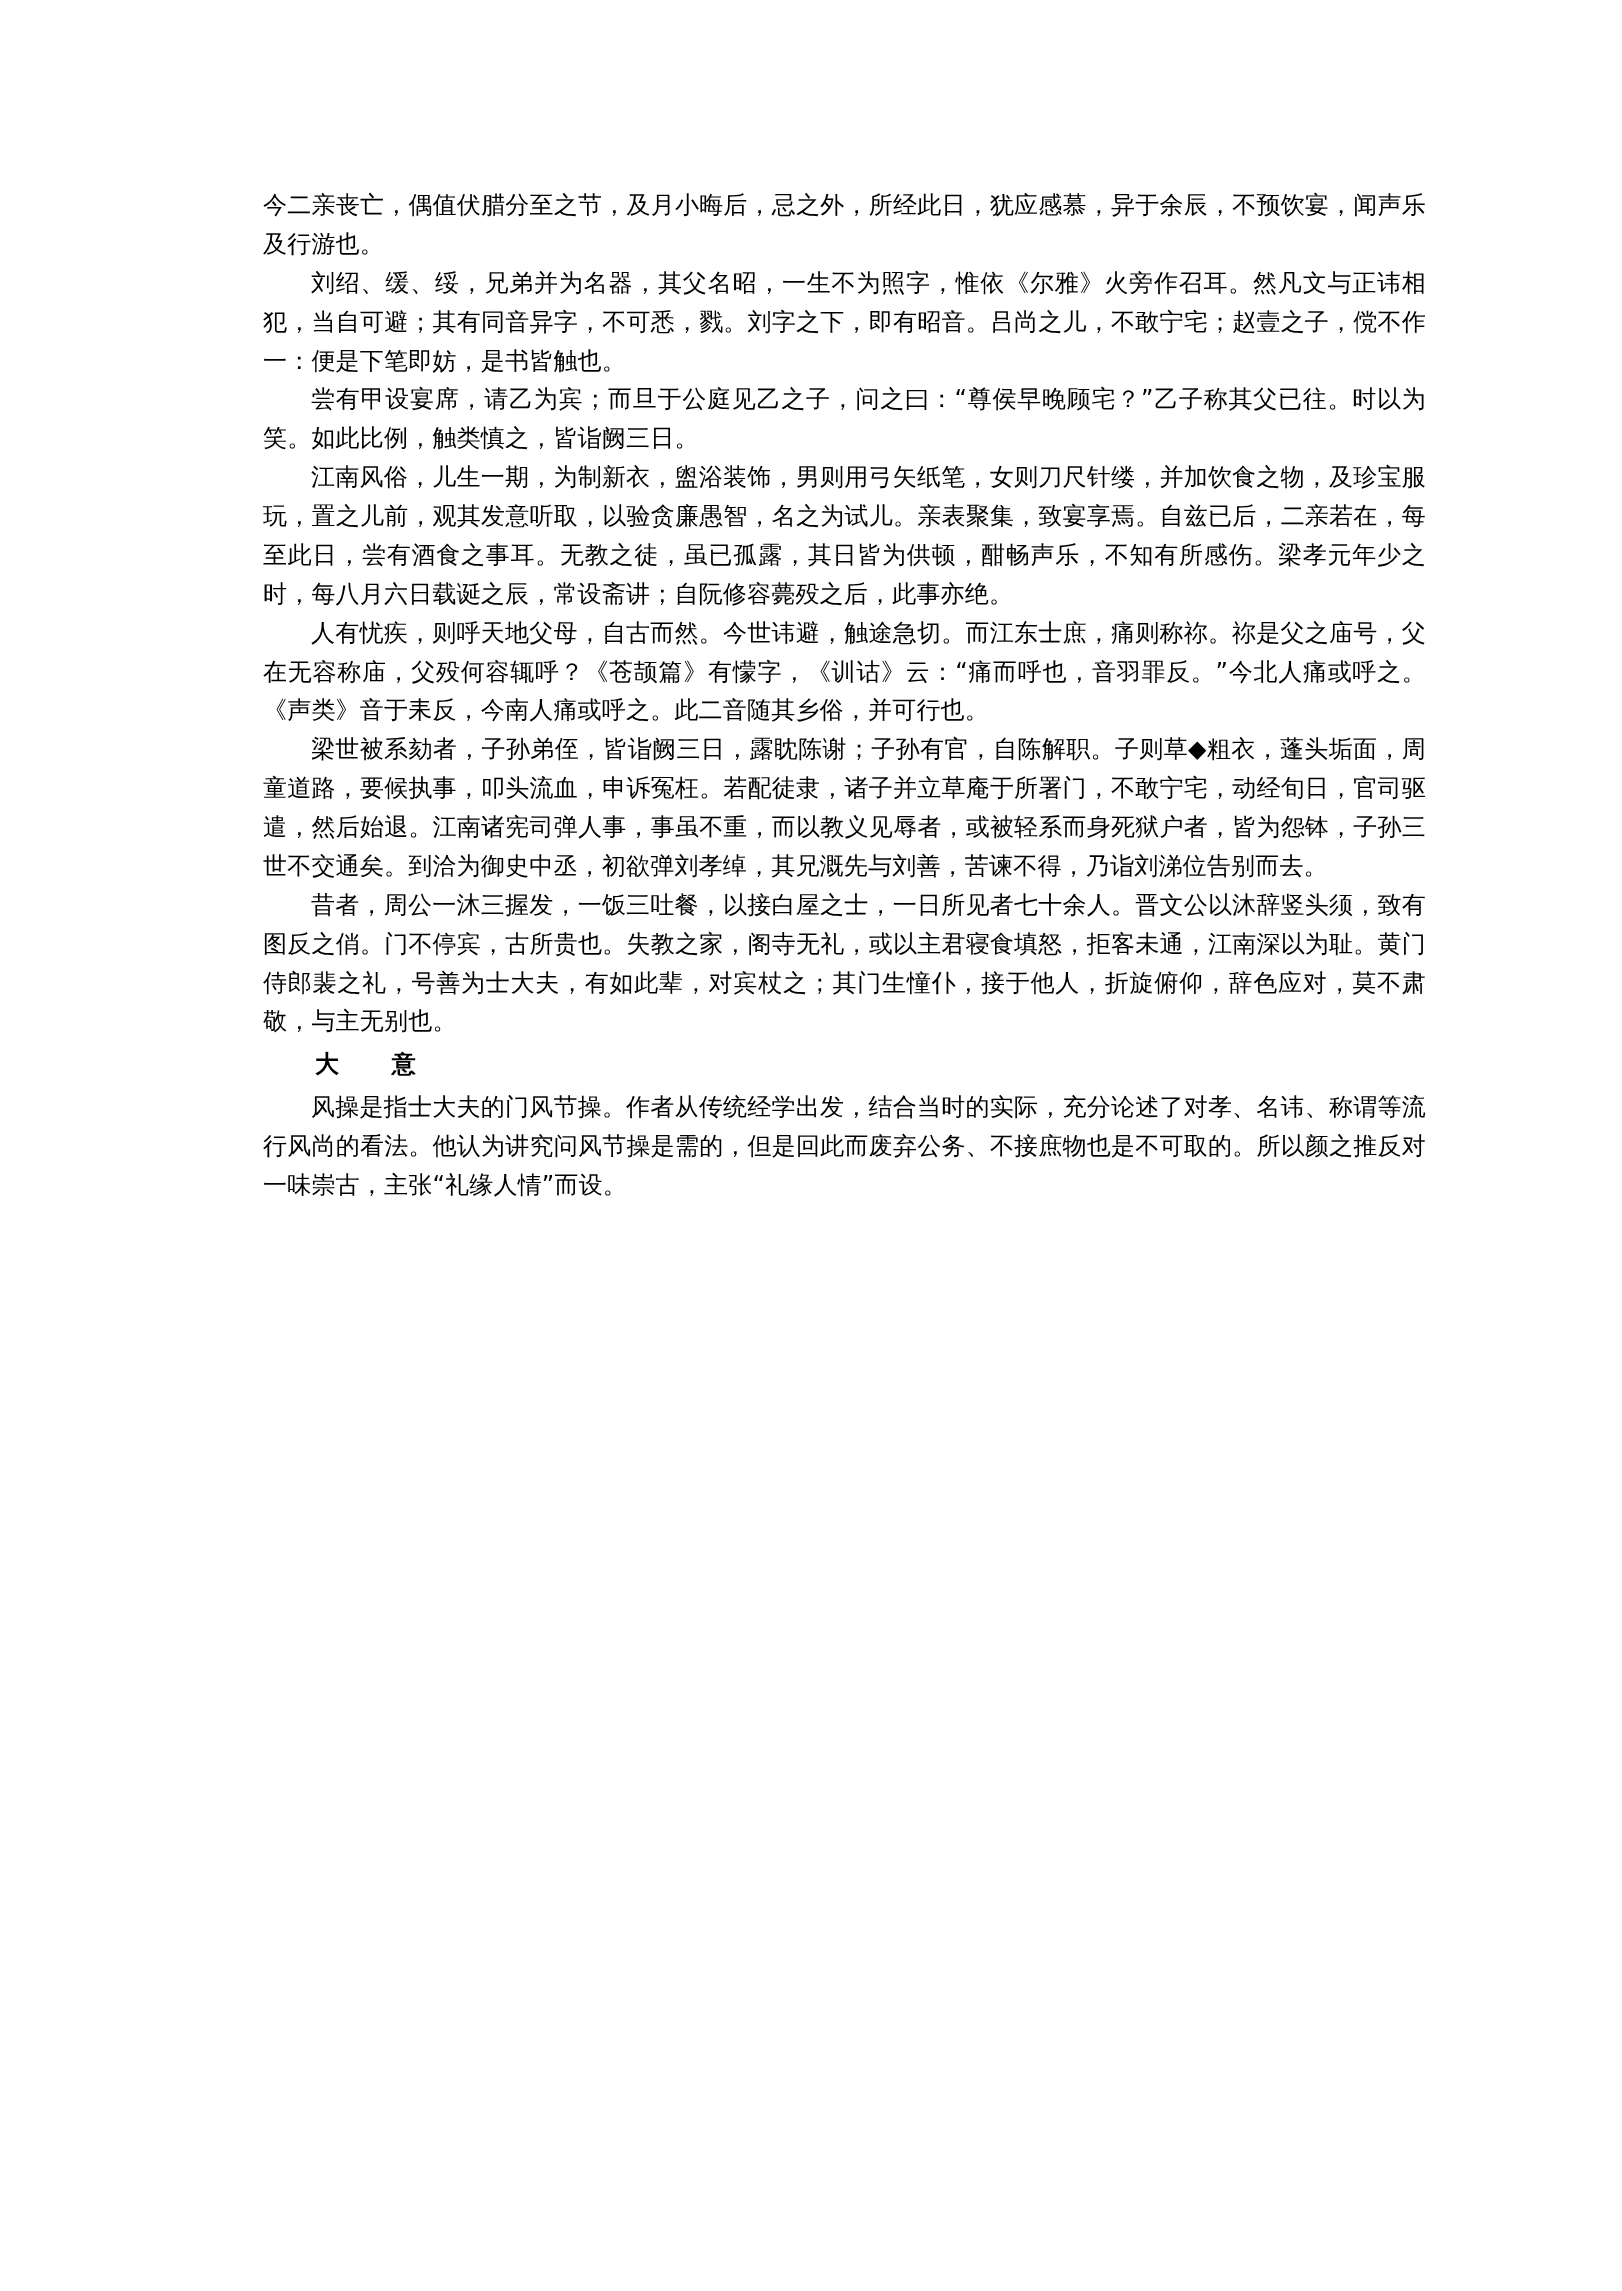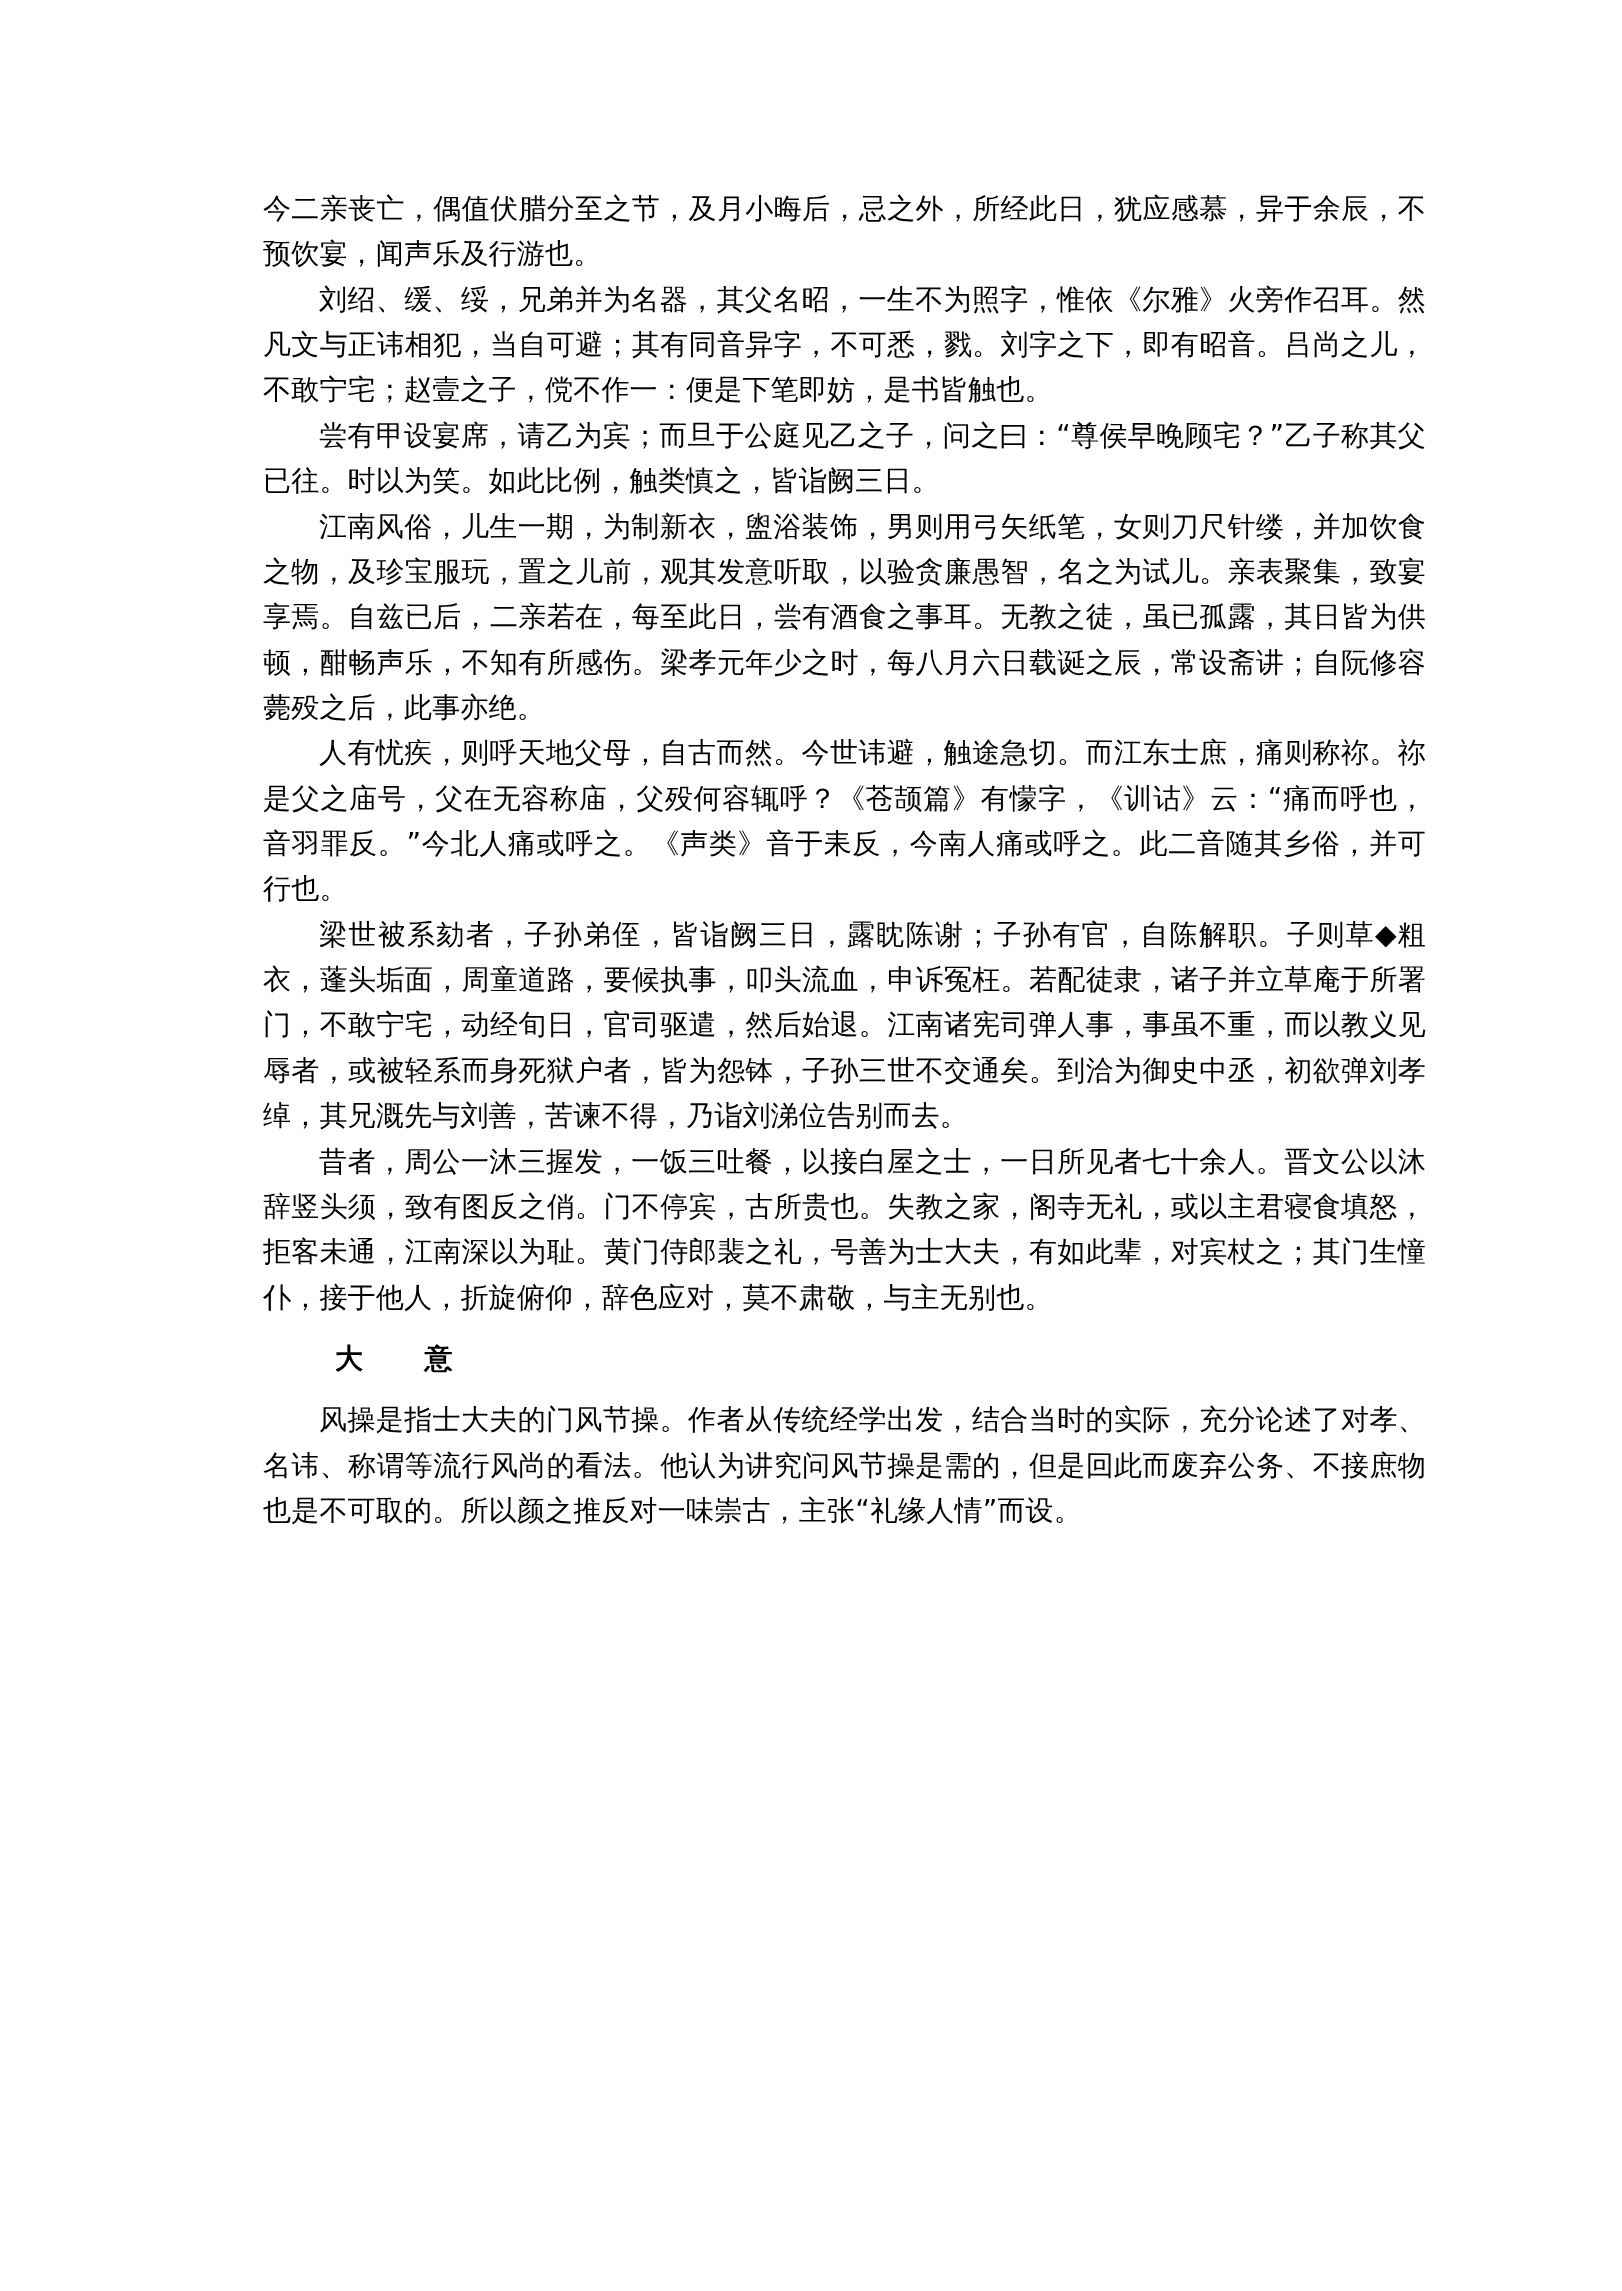--- a/index.html
+++ b/index.html
@@ -14,36 +14,36 @@
     color: #000000;
   }
   .page {
     position: relative;
     width: 1622px;
     height: 2292px;
     box-sizing: border-box;
     padding: 186px 196px 0 263px;
   }
   .doc-body {
-    font-size: 28px;
+    font-size: 24px;
     line-height: 1.62;
     text-align: justify;
     text-justify: inter-ideograph;
     letter-spacing: 0.2px;
   }
   p.para {
     margin: 0;
     text-indent: 2em;
     white-space: normal;
   }
   p.para.noindent {
     text-indent: 0;
   }
   .section-head {
-    margin: 16px;
+    margin: 4px;
     text-indent: 2em;
     font-weight: bold;
     letter-spacing: 0.6em;
   }
 </style>
 </head>
 <body>
 
 <div class="page">
   <div class="doc-body">

